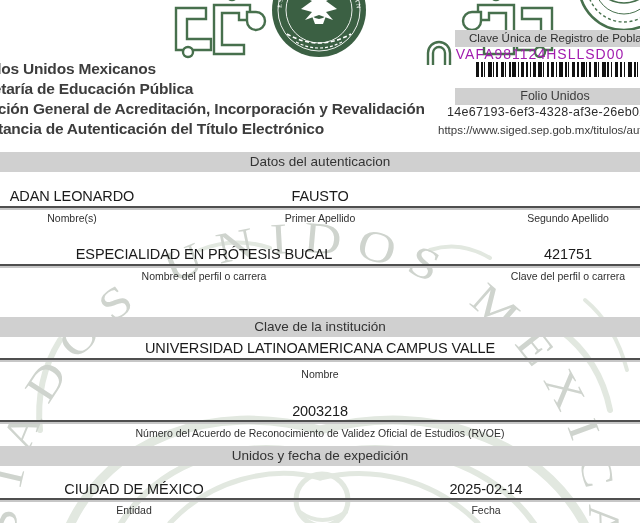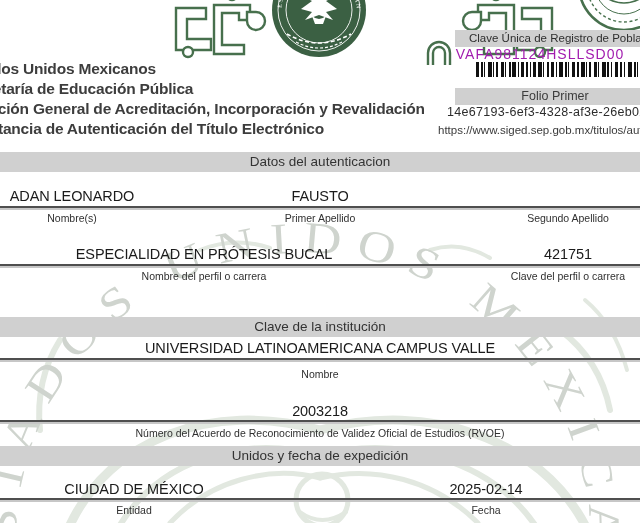--- a/index.html
+++ b/index.html
@@ -172,21 +172,21 @@
       <rect x="148" width="1" height="15"></rect>
     <rect x="152" width="4" height="15"></rect>
       <rect x="158" width="2" height="15"></rect>
       <rect x="161" width="1" height="15"></rect>
     <rect x="165" width="3" height="15"></rect>
       <rect x="170" width="2" height="15"></rect>
       <rect x="173" width="2" height="15"></rect>
   </g>
 </svg>
 <div id="folio-bar" class="gray-bar">
-  <span>Folio Primer</span>
+  <span>Folio Unidos</span>
 </div>
 <div id="folio-value">14e67193-6ef3-4328-af3e-26eb0296cd</div>
 <div id="auth-url">https://www.siged.sep.gob.mx/titulos/autenticacion</div>
 
 <div id="bar-prof" class="section-bar">
   <span>Datos del autenticacion</span>
 </div>
 
 <div class="grid3" style="top:188px;">
   <div class="cell val">ADAN LEONARDO</div>

